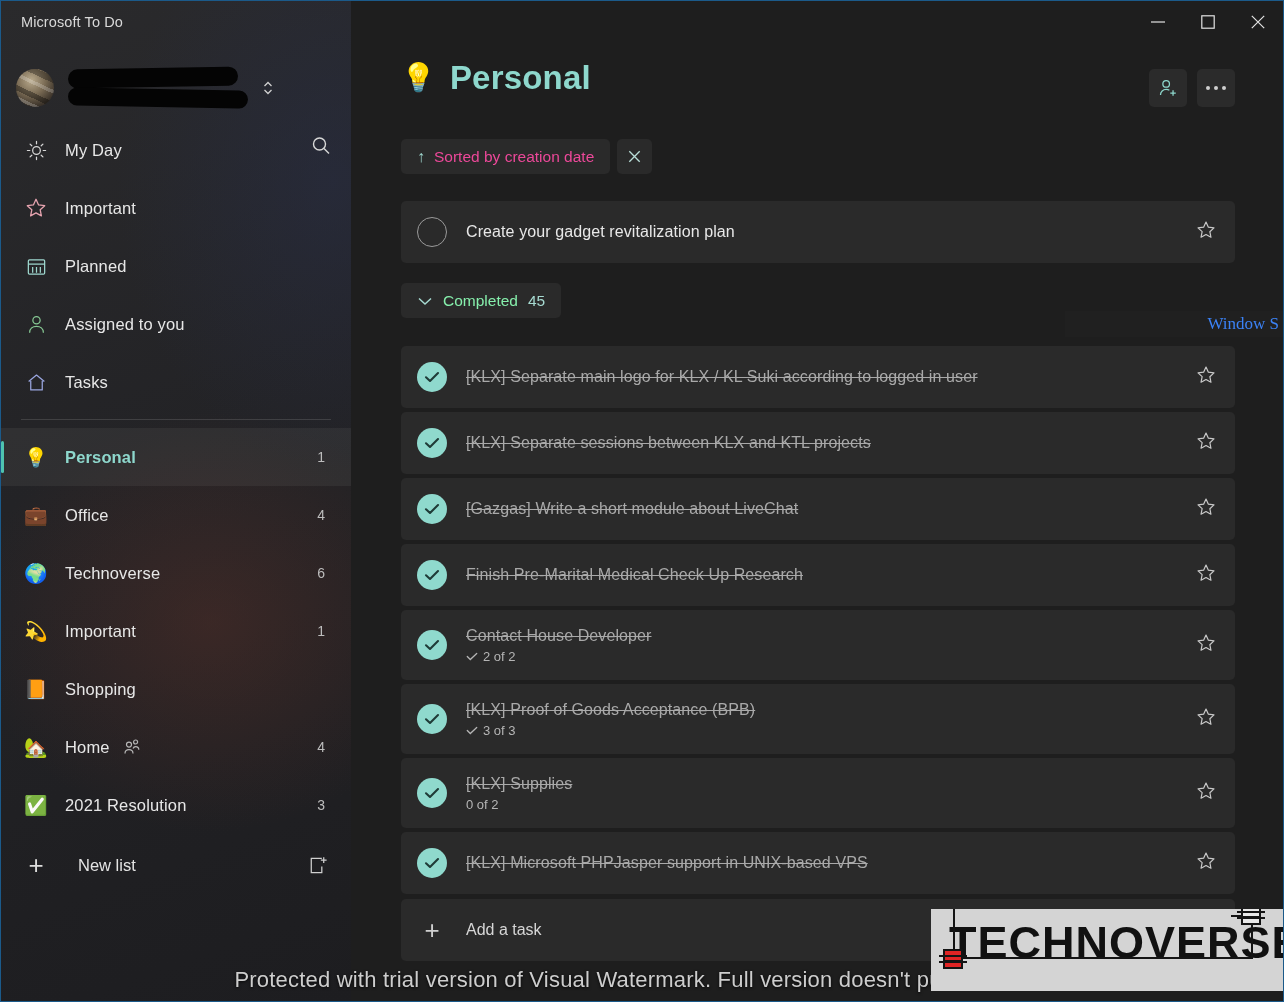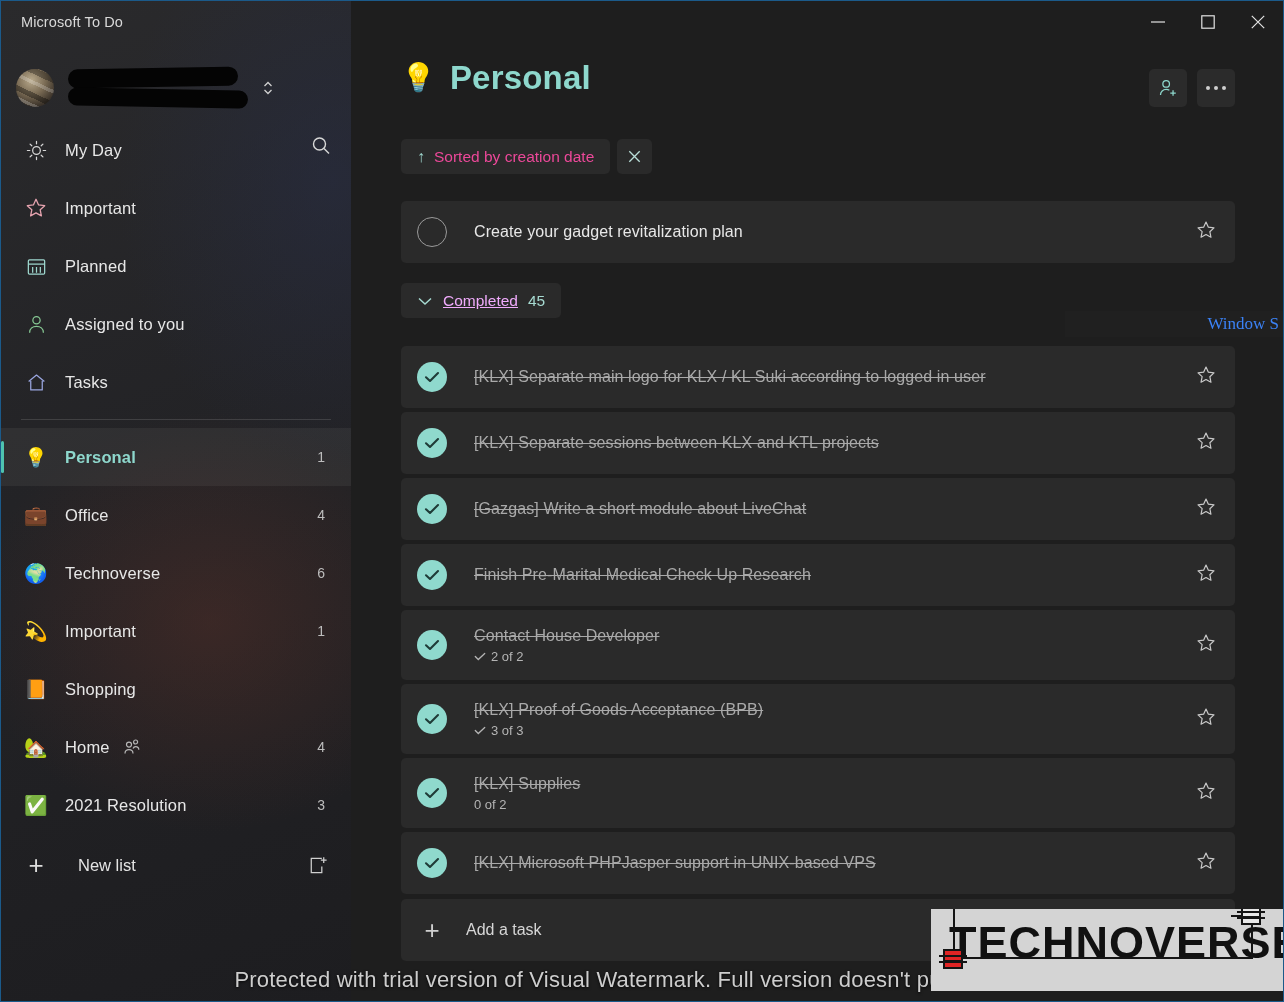--- a/index.html
+++ b/index.html
@@ -213,21 +213,20 @@
 
   .task {
     position: relative;
     background: #2a2a2a;
     border-radius: 5px;
     margin-bottom: 4px;
     min-height: 62px;
     display: flex; align-items: center;
     padding: 0 18px 0 16px;
     cursor: pointer;
-    gap: 8px;
   }
   .task.big { min-height: 70px; }
 
   .circle {
     width: 30px; height: 30px; border-radius: 50%;
     border: 1.6px solid #9a9a9a;
     flex: none; margin-right: 19px;
     cursor: pointer;
   }
   .checked {
@@ -248,21 +247,21 @@
   }
 
   .star { flex: none; cursor: pointer; margin-left: 12px; }
 
   .completed-chip {
     position: absolute; left: 50px; top: 282px;
     height: 35px; border-radius: 5px; background: #2a2a2a;
     display: flex; align-items: center; gap: 10px;
     padding: 0 16px; cursor: pointer;
   }
-  .completed-chip .lbl { font-size: 15.5px; color: #f0abfc; text-decoration: underline; }
+  .completed-chip .lbl { font-size: 15.5px; color: #86efac; }
   .completed-chip .num { font-size: 15.5px; color: #a6dad1; }
 
   .addtask {
     position: absolute; left: 50px; bottom: 42px;
     width: 834px; height: 62px;
     background: #2a2a2a; border-radius: 5px;
     display: flex; align-items: center;
     padding-left: 16px; cursor: pointer;
   }
   .addtask .plus {

